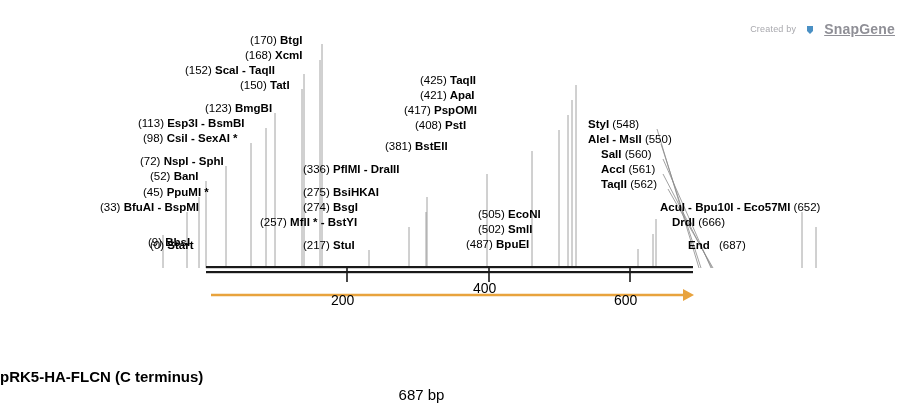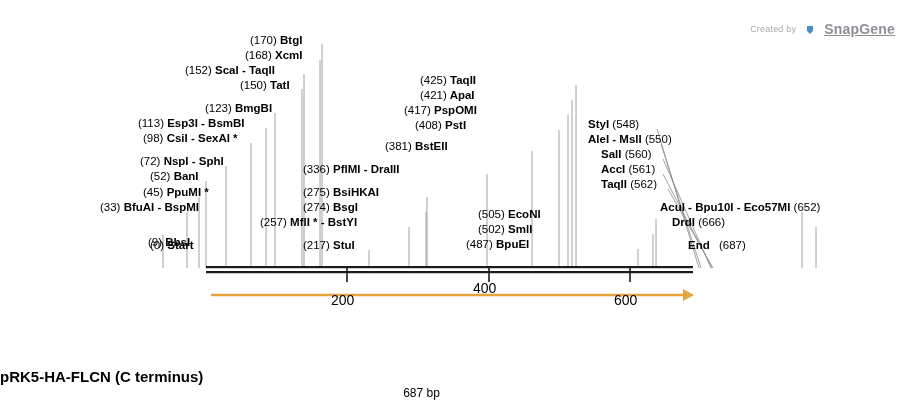--- a/index.html
+++ b/index.html
@@ -69,21 +69,21 @@
     width: 903px;
     text-align: left;
     font-size: 15px;
     font-weight: bold;
     color: #000;
   }
   .subtitle {
     position: absolute;
     width: 843px;
     text-align: center;
-    font-size: 12px;
+    font-size: 15px;
     color: #000;
   }
   .tick-label {
     position: absolute;
     font-size: 14px;
     color: #000;
     margin-top: 16px;
   }
 </style>
 </head>

